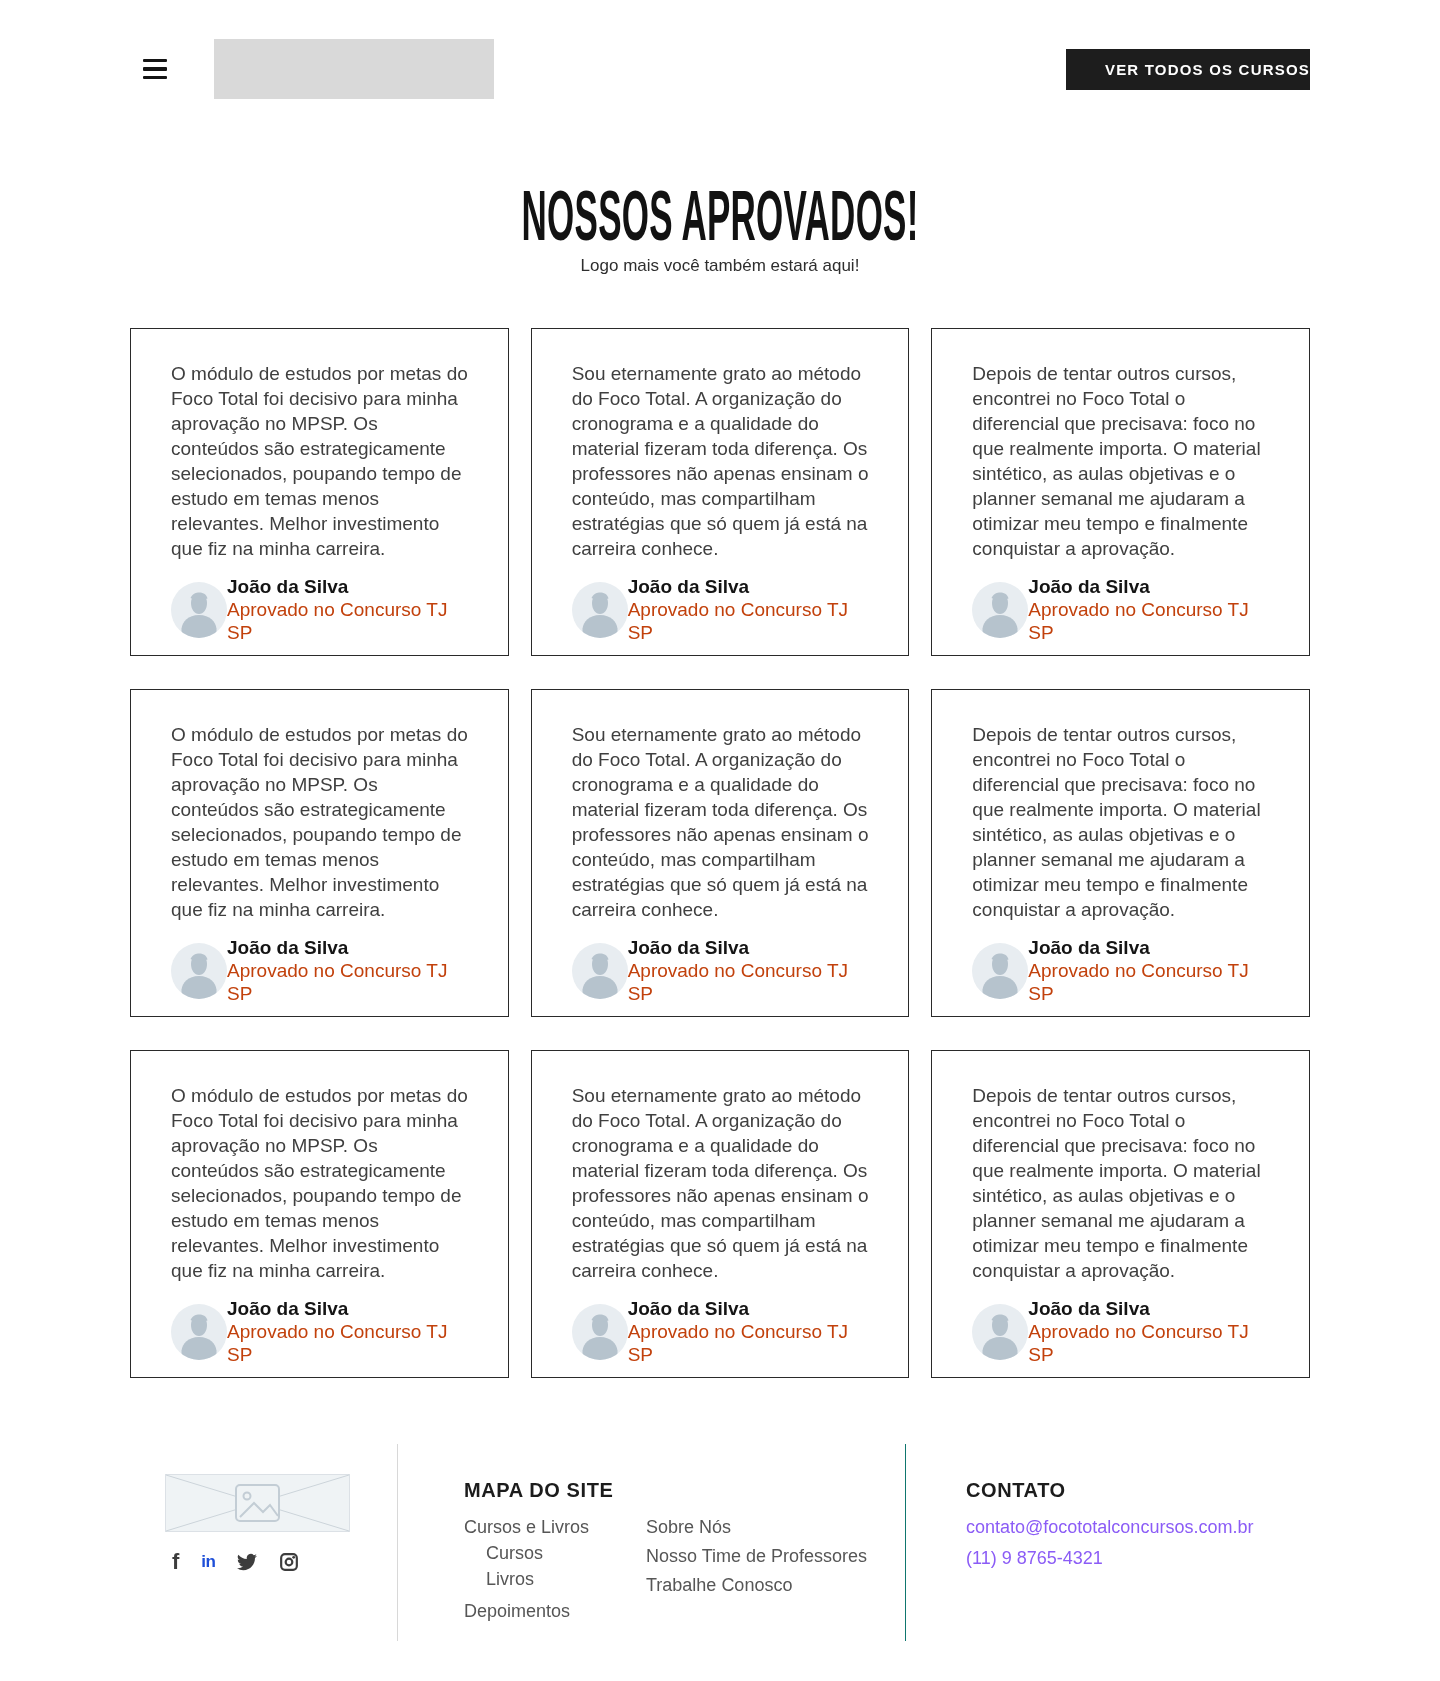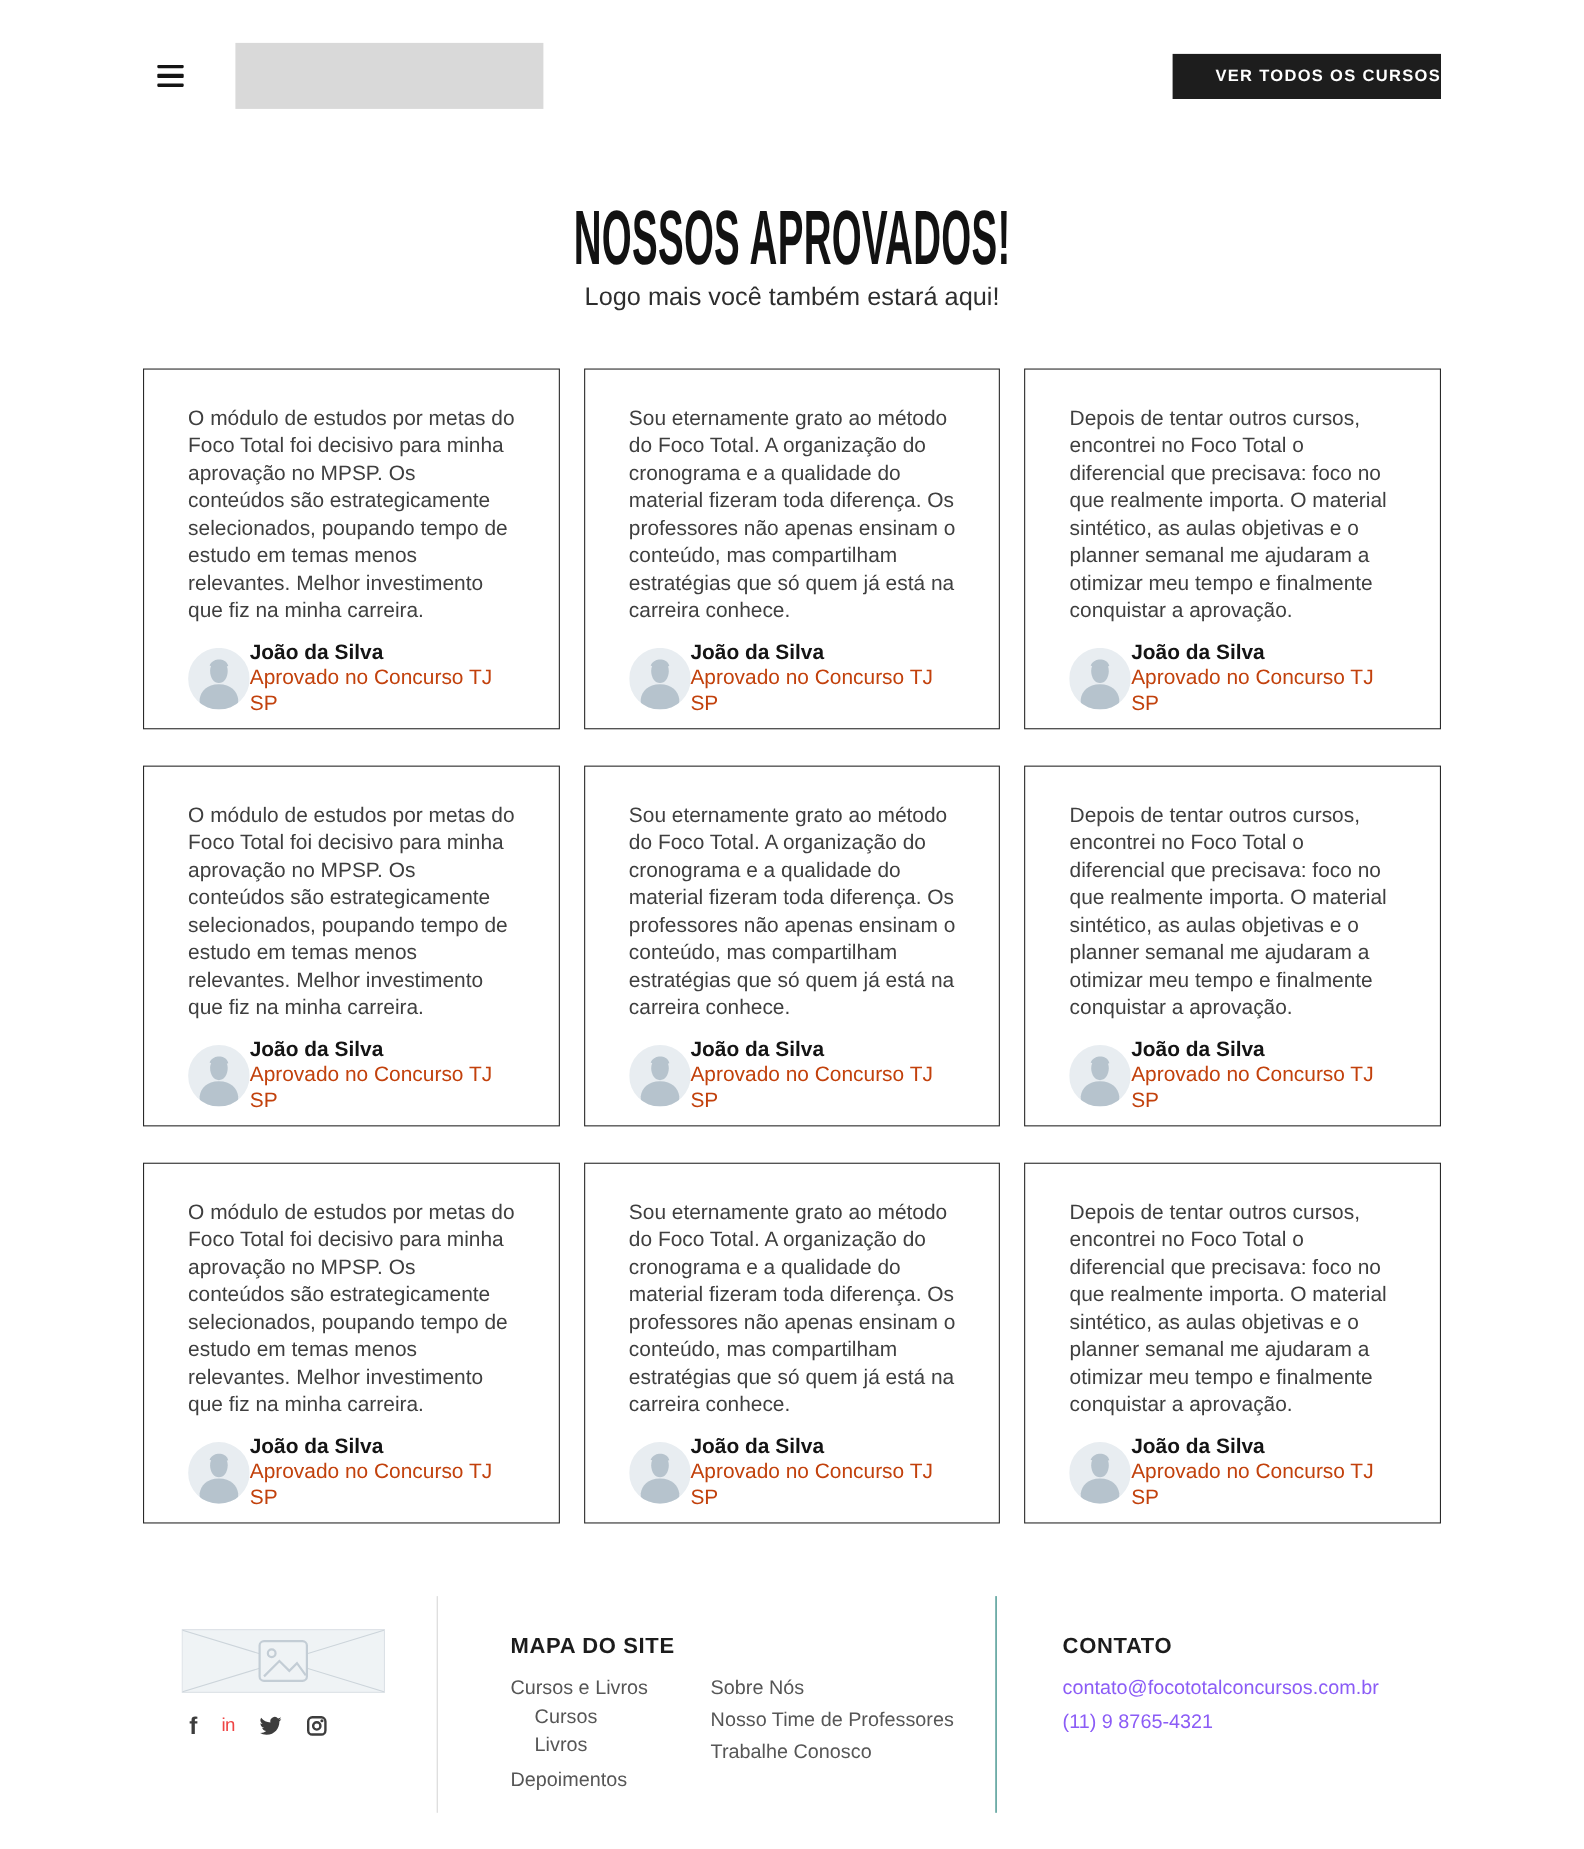--- a/index.html
+++ b/index.html
@@ -53,21 +53,21 @@
   .hero-title {
     display: inline-block;
     font-size: 70px;
     font-weight: bold;
     color: #121212;
     white-space: nowrap;
     transform: scaleX(0.5);
     transform-origin: center;
     letter-spacing: 0.5px;
   }
-  .hero-subtitle { margin-top: 12px; font-size: 23px; color: #2e2e2e; }
+  .hero-subtitle { margin-top: 12px; font-size: 17px; color: #2e2e2e; }
 
   
   .grid {
     width: 1180px;
     margin: 52px 0 0 130px;
     display: grid;
     grid-template-columns: repeat(3, 1fr);
     column-gap: 22px;
     row-gap: 33px;
   }
@@ -90,21 +90,21 @@
     width: 1180px;
     display: flex;
     align-items: stretch;
     min-height: 197px;
   }
   .fcol-brand { width: 267px; padding: 30px 0 0 35px; }
   .img-ph { width: 185px; height: 58px; display: block; }
   .social { display: flex; align-items: center; gap: 22px; margin-top: 20px; color: #3d3d3d; padding-left: 7px; }
   .social .si { cursor: pointer; display: inline-flex; align-items: center; }
   .si-f { font-weight: bold; font-size: 22px; line-height: 18px; color: #3d3d3d; }
-  .si-in { font-weight: normal; font-size: 17px; line-height: 18px; color: #ef4444; letter-spacing: -0.5px; }
+  .si-in { font-weight: bold; font-size: 17px; line-height: 18px; color: #1d4ed8; letter-spacing: -0.5px; }
   .si svg { width: 20px; height: 20px; display: block; }
 
   .fcol-sitemap { width: 508px; border-left: 1px solid #d8d8d8; padding: 35px 0 0 66px; }
   .fcol-contact { width: 405px; border-left: 1px solid #0f766e; padding: 35px 0 0 60px; }
   .fheading { font-size: 20px; font-weight: bold; letter-spacing: 0.6px; color: #1c1c1c; margin-bottom: 15px; }
   .sitemap-cols { display: flex; }
   .sitemap-cols ul { list-style: none; }
   .smcol-a { width: 182px; }
   .sitemap-cols li { font-size: 18px; color: #565656; line-height: 20px; margin-bottom: 6px; cursor: pointer; }
   .sitemap-cols .sp { margin-bottom: 12px; }

